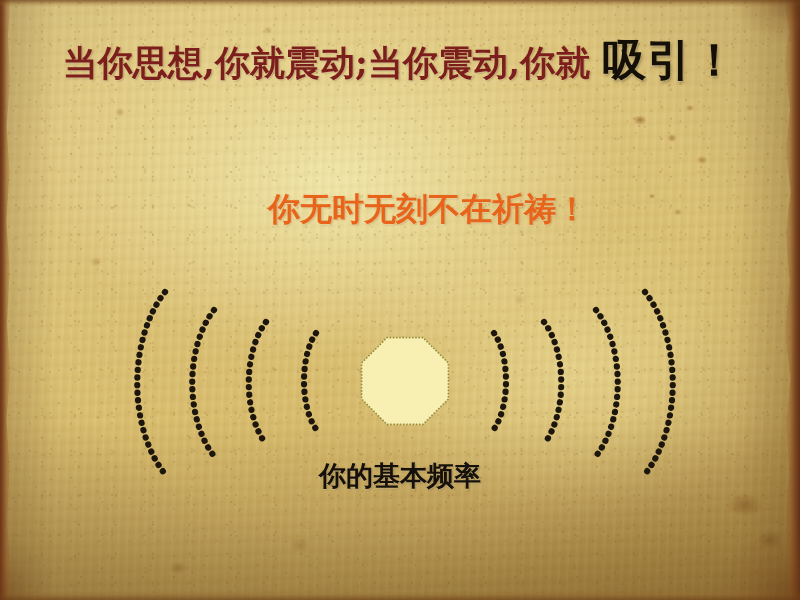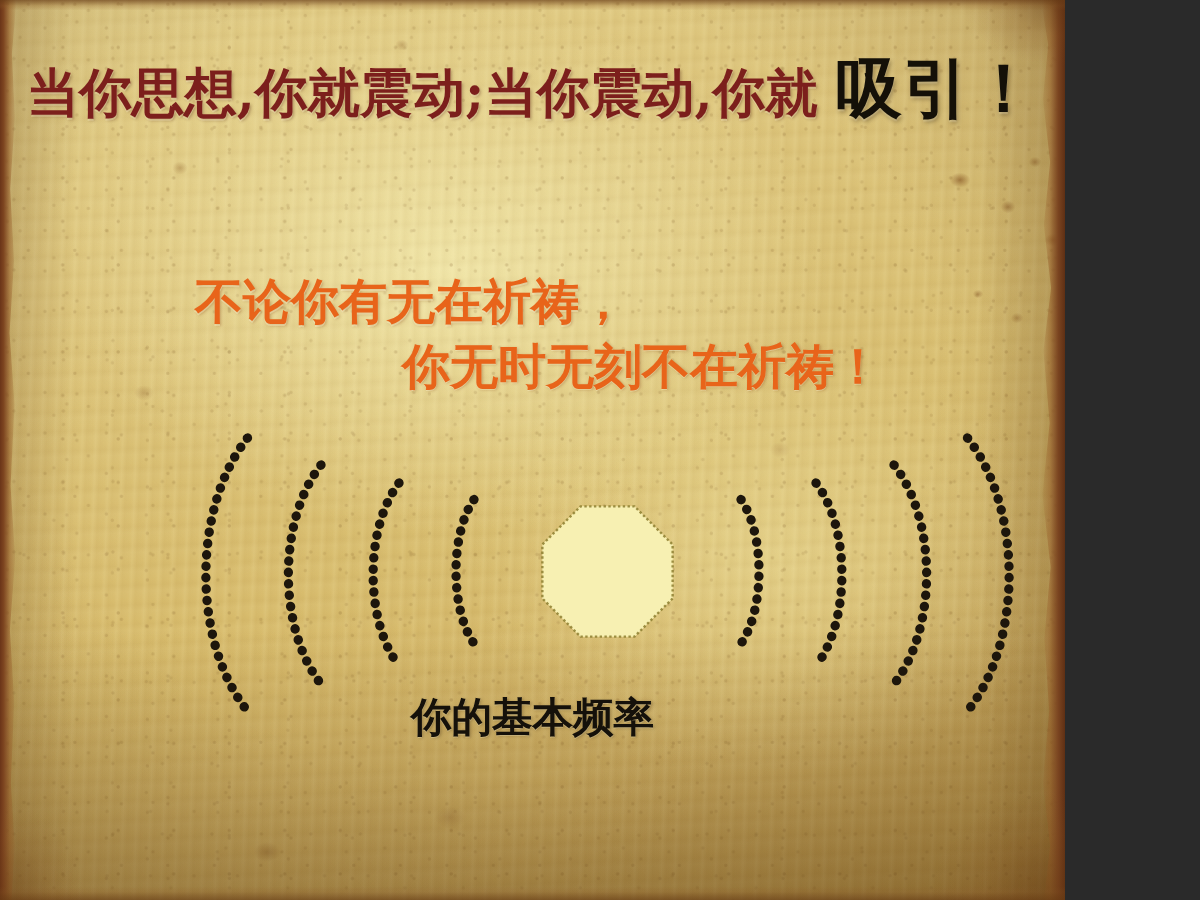--- a/index.html
+++ b/index.html
@@ -2,21 +2,21 @@
 <html><head>
 <meta charset="utf-8">
 <style>
   html, body {
     margin: 0;
     padding: 0;
     background: #2a2a2a;
   }
   #poster {
     position: relative;
-    width: 710px;
+    width: 800px;
     height: 600px;
     overflow: hidden;
     font-family: "DejaVu Sans", "Liberation Sans", sans-serif;
     
     background-color: #dcc47a;
   }
 
   
   .tex {
     position: absolute;
@@ -170,21 +170,21 @@
   .verse-line-2 { padding-left: 268px; margin-top: 8px; }
 
   .caption {
     position: absolute;
     left: 0; right: 0; top: 462px;
     text-align: center;
     z-index: 6;
     line-height: 1.22;
   }
   .caption-line {
-    font-family: Liberation Sans, sans-serif;
+    font-family: Liberation Mono, monospace;
     font-size: 27px;
     font-weight: 700;
     color: #15110a;
     white-space: nowrap;
     text-shadow: 0 1px 0 rgba(255,245,205,.30), 1px 1px 2px rgba(40,24,6,.25);
   }
 
   
   #wave-diagram {
     position: absolute;
@@ -226,21 +226,20 @@
   <div class="edge edge-bottom"></div>
   <div class="edge edge-corner-tr"></div>
   <div class="edge edge-corner-br"></div>
   <div class="edge edge-corner-bl"></div>
 
   <div class="headline">
     <span class="hl-main">当你思想,你就震动;当你震动,你就</span><span class="hl-accent">吸引！</span>
   </div>
 
   <div class="verse">
-    <div class="verse-line verse-line-1">不论你有无在祈祷，</div>
     <div class="verse-line verse-line-2">你无时无刻不在祈祷！</div>
   </div>
 
   <svg id="wave-diagram" viewBox="0 0 800 600">
     <g id="arcs-left">
         <path class="wave-arc" d="M 316,333 C 300,356 300,406 316,429"></path>
         <path class="wave-arc" d="M 266,322 C 243,352 243,414 266,444"></path>
         <path class="wave-arc" d="M 214,310 C 185,347 185,419 214,456"></path>
         <path class="wave-arc" d="M 165,292 C 128,339 128,428 165,474"></path>
       </g>

